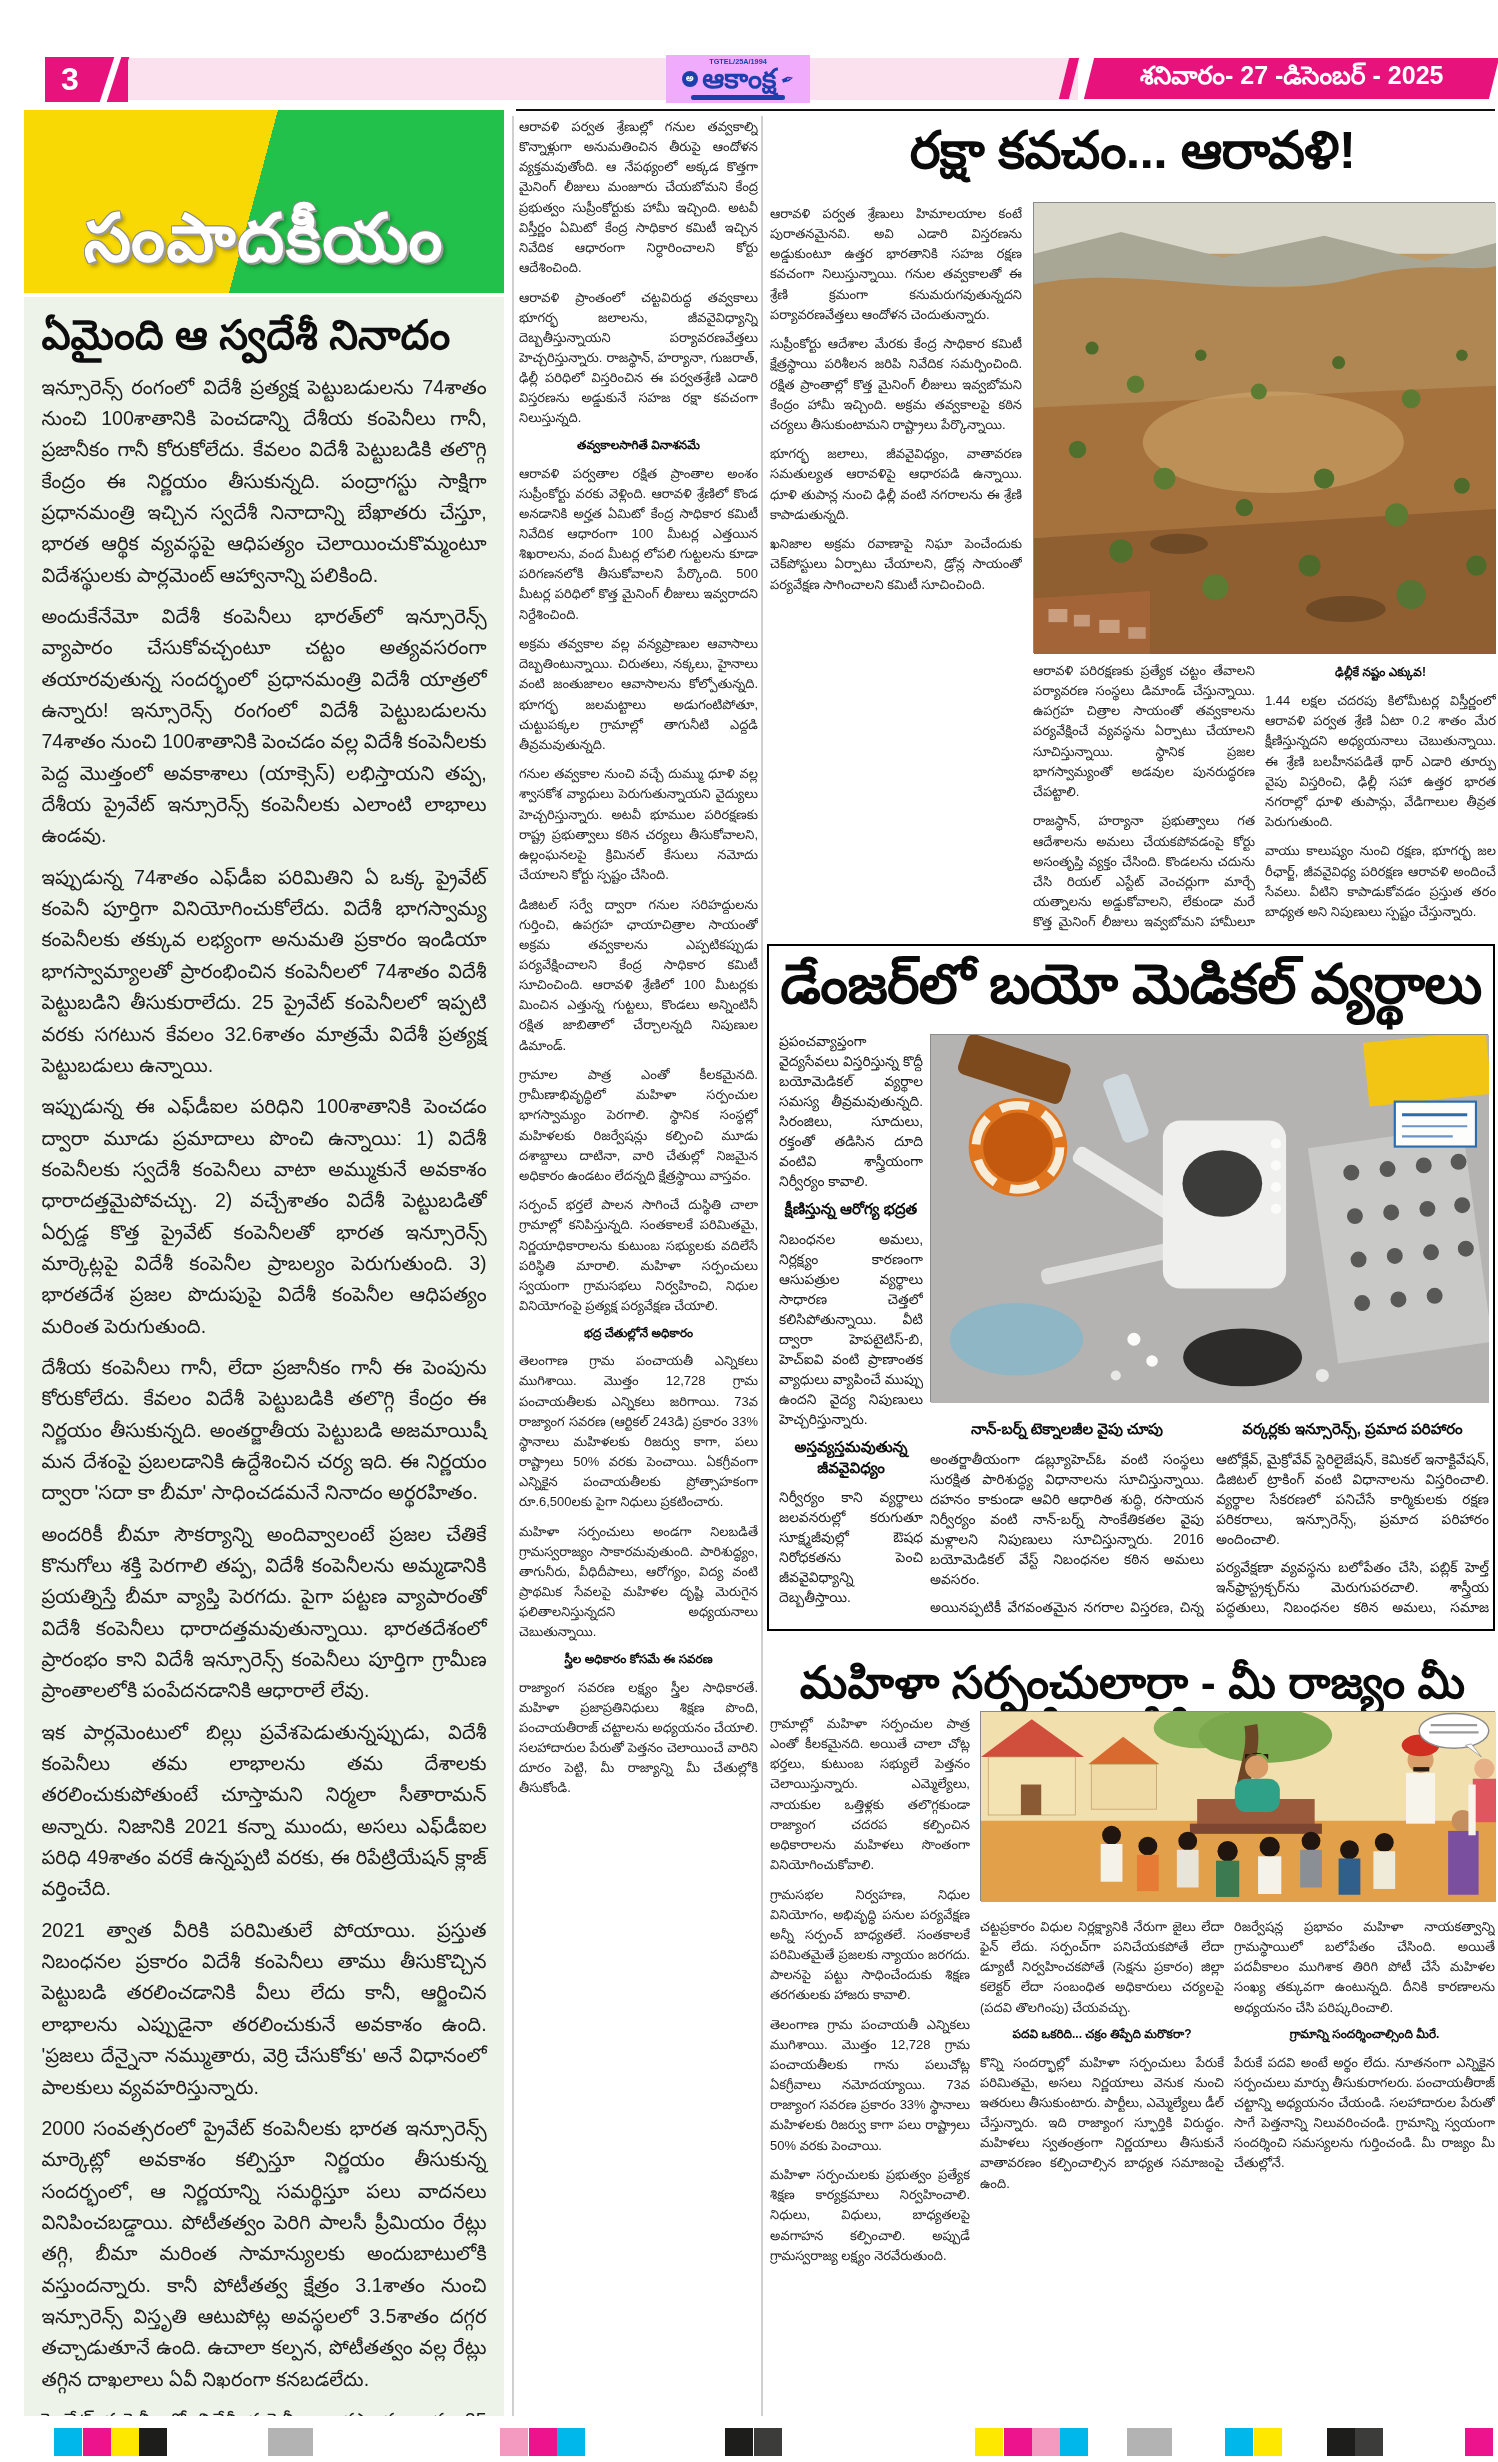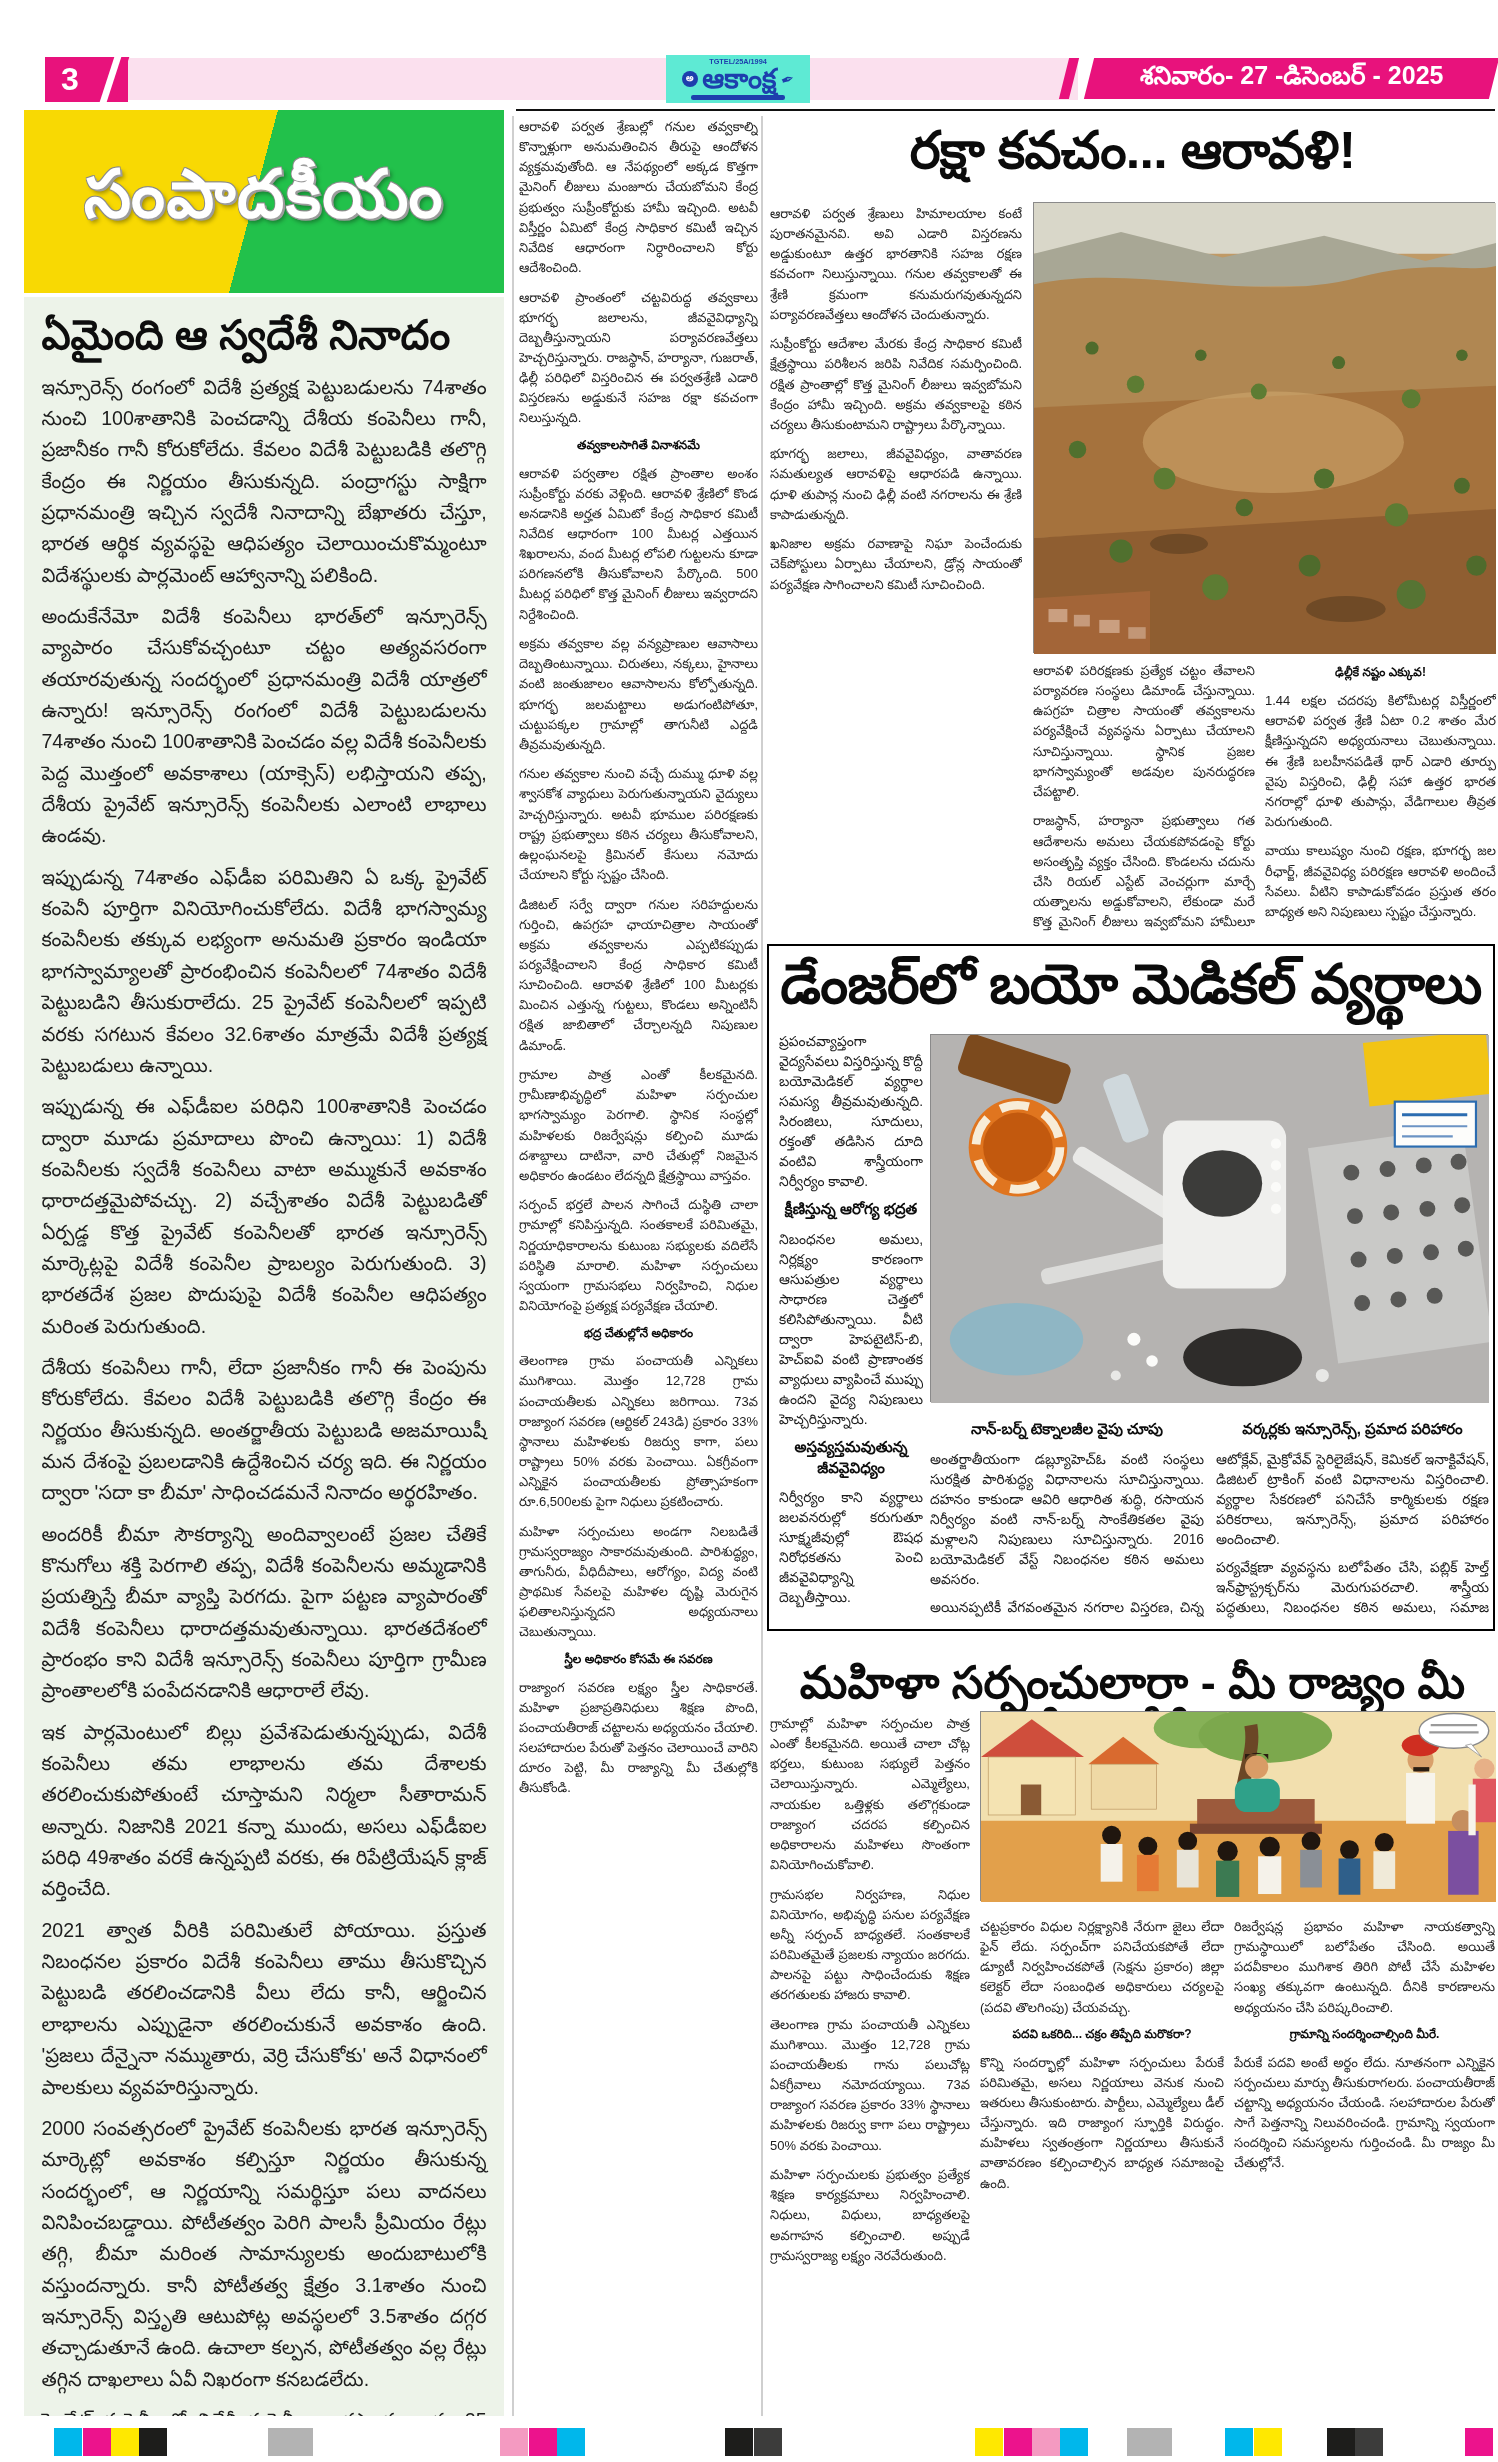--- a/index.html
+++ b/index.html
@@ -8,21 +8,21 @@
   .abs{position:absolute;}
   .just{text-align:justify;text-justify:inter-word;}
   .clip{overflow:hidden;}
 
   
   .pink-strip{background:#fbe0ee;}
   .pagenum{background:#e8127c;color:#fff;font-weight:bold;font-size:32px;
            display:flex;align-items:center;padding-left:16px;}
   .slash{background:#ffffff;transform:skewX(-18deg);}
   .slash2{background:#e8127c;transform:skewX(-18deg);}
-  .masthead-box{background:#5eead4;display:flex;flex-direction:column;align-items:center;justify-content:center;}
+  .masthead-box{background:#f0abfc;display:flex;flex-direction:column;align-items:center;justify-content:center;}
   .masthead-reg{font-size:7.3px;color:#1d3fad;font-weight:bold;line-height:1;}
   .masthead-row{display:flex;align-items:center;gap:4.4px;}
   .masthead-logo{width:16px;height:16px;border-radius:50%;background:#1d3fad;color:#fff;
                  font-size:9.4px;font-weight:bold;display:flex;align-items:center;justify-content:center;}
   .masthead-title{color:#1d3fad;font-size:27.6px;font-weight:900;line-height:1;}
   .pen{color:#1d3fad;font-size:16px;transform:rotate(-20deg);}
   .masthead-bar{width:94px;height:5px;background:#1d3fad;border-radius:2.2px;margin-top:2.2px;}
   .datebox{background:#e8127c;transform:skewX(-14deg);display:flex;align-items:center;justify-content:center;}
   .datebox span{transform:skewX(14deg);color:#fff;font-weight:bold;font-size:25px;white-space:nowrap;}
   .rule-h{background:#111;}
@@ -76,21 +76,21 @@
 
   <div class="abs slash2" style="left:1064px;top:58px;width:10px;height:41px;transform:skewX(-14deg);"></div>
   <div class="abs datebox" style="left:1089px;top:58px;width:405px;height:41px;">
     <span>శనివారం- 27 -డిసెంబర్ - 2025</span>
   </div>
 
   <div class="abs rule-h" style="left:516px;top:109px;width:979px;height:2.2px;"></div>
   <div class="abs rule-v" style="left:512px;top:116px;width:1.5px;height:2300px;"></div>
   <div class="abs rule-v" style="left:761px;top:116px;width:1.5px;height:2300px;"></div>
 
-  <div class="abs ed-masthead" style="left:24px;top:110px;width:480px;height:183px;">
+  <div class="abs ed-masthead" style="left:24px;top:110px;width:480px;height:183px;align-items:flex-end;">
     <span>సంపాదకీయం</span>
   </div>
   <div class="abs ed-body clip" style="left:24px;top:297px;width:480px;height:2119px;">
     <h1 class="ed-headline">ఏమైంది ఆ స్వదేశీ నినాదం</h1>
     <p class="just">ఇన్సూరెన్స్ రంగంలో విదేశీ ప్రత్యక్ష పెట్టుబడులను 74శాతం నుంచి 100శాతానికి పెంచడాన్ని దేశీయ కంపెనీలు గానీ, ప్రజానీకం గానీ కోరుకోలేదు. కేవలం విదేశీ పెట్టుబడికి తలొగ్గి కేంద్రం ఈ నిర్ణయం తీసుకున్నది. పంద్రాగస్టు సాక్షిగా ప్రధానమంత్రి ఇచ్చిన స్వదేశీ నినాదాన్ని బేఖాతరు చేస్తూ, భారత ఆర్థిక వ్యవస్థపై ఆధిపత్యం చెలాయించుకొమ్మంటూ విదేశస్థులకు పార్లమెంట్ ఆహ్వానాన్ని పలికింది.</p>
     <p class="just">అందుకేనేమో విదేశీ కంపెనీలు భారత్‌లో ఇన్సూరెన్స్ వ్యాపారం చేసుకోవచ్చంటూ చట్టం అత్యవసరంగా తయారవుతున్న సందర్భంలో ప్రధానమంత్రి విదేశీ యాత్రలో ఉన్నారు! ఇన్సూరెన్స్ రంగంలో విదేశీ పెట్టుబడులను 74శాతం నుంచి 100శాతానికి పెంచడం వల్ల విదేశీ కంపెనీలకు పెద్ద మొత్తంలో అవకాశాలు (యాక్సెస్) లభిస్తాయని తప్ప, దేశీయ ప్రైవేట్ ఇన్సూరెన్స్ కంపెనీలకు ఎలాంటి లాభాలు ఉండవు.</p>
     <p class="just">ఇప్పుడున్న 74శాతం ఎఫ్‌డీఐ పరిమితిని ఏ ఒక్క ప్రైవేట్ కంపెనీ పూర్తిగా వినియోగించుకోలేదు. విదేశీ భాగస్వామ్య కంపెనీలకు తక్కువ లభ్యంగా అనుమతి ప్రకారం ఇండియా భాగస్వామ్యాలతో ప్రారంభించిన కంపెనీలలో 74శాతం విదేశీ పెట్టుబడిని తీసుకురాలేదు. 25 ప్రైవేట్ కంపెనీలలో ఇప్పటి వరకు సగటున కేవలం 32.6శాతం మాత్రమే విదేశీ ప్రత్యక్ష పెట్టుబడులు ఉన్నాయి.</p>
     <p class="just">ఇప్పుడున్న ఈ ఎఫ్‌డీఐల పరిధిని 100శాతానికి పెంచడం ద్వారా మూడు ప్రమాదాలు పొంచి ఉన్నాయి: 1) విదేశీ కంపెనీలకు స్వదేశీ కంపెనీలు వాటా అమ్ముకునే అవకాశం ధారాదత్తమైపోవచ్చు. 2) వచ్చేశాతం విదేశీ పెట్టుబడితో ఏర్పడ్డ కొత్త ప్రైవేట్ కంపెనీలతో భారత ఇన్సూరెన్స్ మార్కెట్లపై విదేశీ కంపెనీల ప్రాబల్యం పెరుగుతుంది. 3) భారతదేశ ప్రజల పొదుపుపై విదేశీ కంపెనీల ఆధిపత్యం మరింత పెరుగుతుంది.</p>
     <p class="just">దేశీయ కంపెనీలు గానీ, లేదా ప్రజానీకం గానీ ఈ పెంపును కోరుకోలేదు. కేవలం విదేశీ పెట్టుబడికి తలొగ్గి కేంద్రం ఈ నిర్ణయం తీసుకున్నది. అంతర్జాతీయ పెట్టుబడి అజమాయిషీ మన దేశంపై ప్రబలడానికి ఉద్దేశించిన చర్య ఇది. ఈ నిర్ణయం ద్వారా 'సదా కా బీమా' సాధించడమనే నినాదం అర్థరహితం.</p>
     <p class="just">అందరికీ బీమా సౌకర్యాన్ని అందివ్వాలంటే ప్రజల చేతికే కొనుగోలు శక్తి పెరగాలి తప్ప, విదేశీ కంపెనీలను అమ్మడానికి ప్రయత్నిస్తే బీమా వ్యాప్తి పెరగదు. పైగా పట్టణ వ్యాపారంతో విదేశీ కంపెనీలు ధారాదత్తమవుతున్నాయి. భారతదేశంలో ప్రారంభం కాని విదేశీ ఇన్సూరెన్స్ కంపెనీలు పూర్తిగా గ్రామీణ ప్రాంతాలలోకి పంపేదనడానికి ఆధారాలే లేవు.</p>

